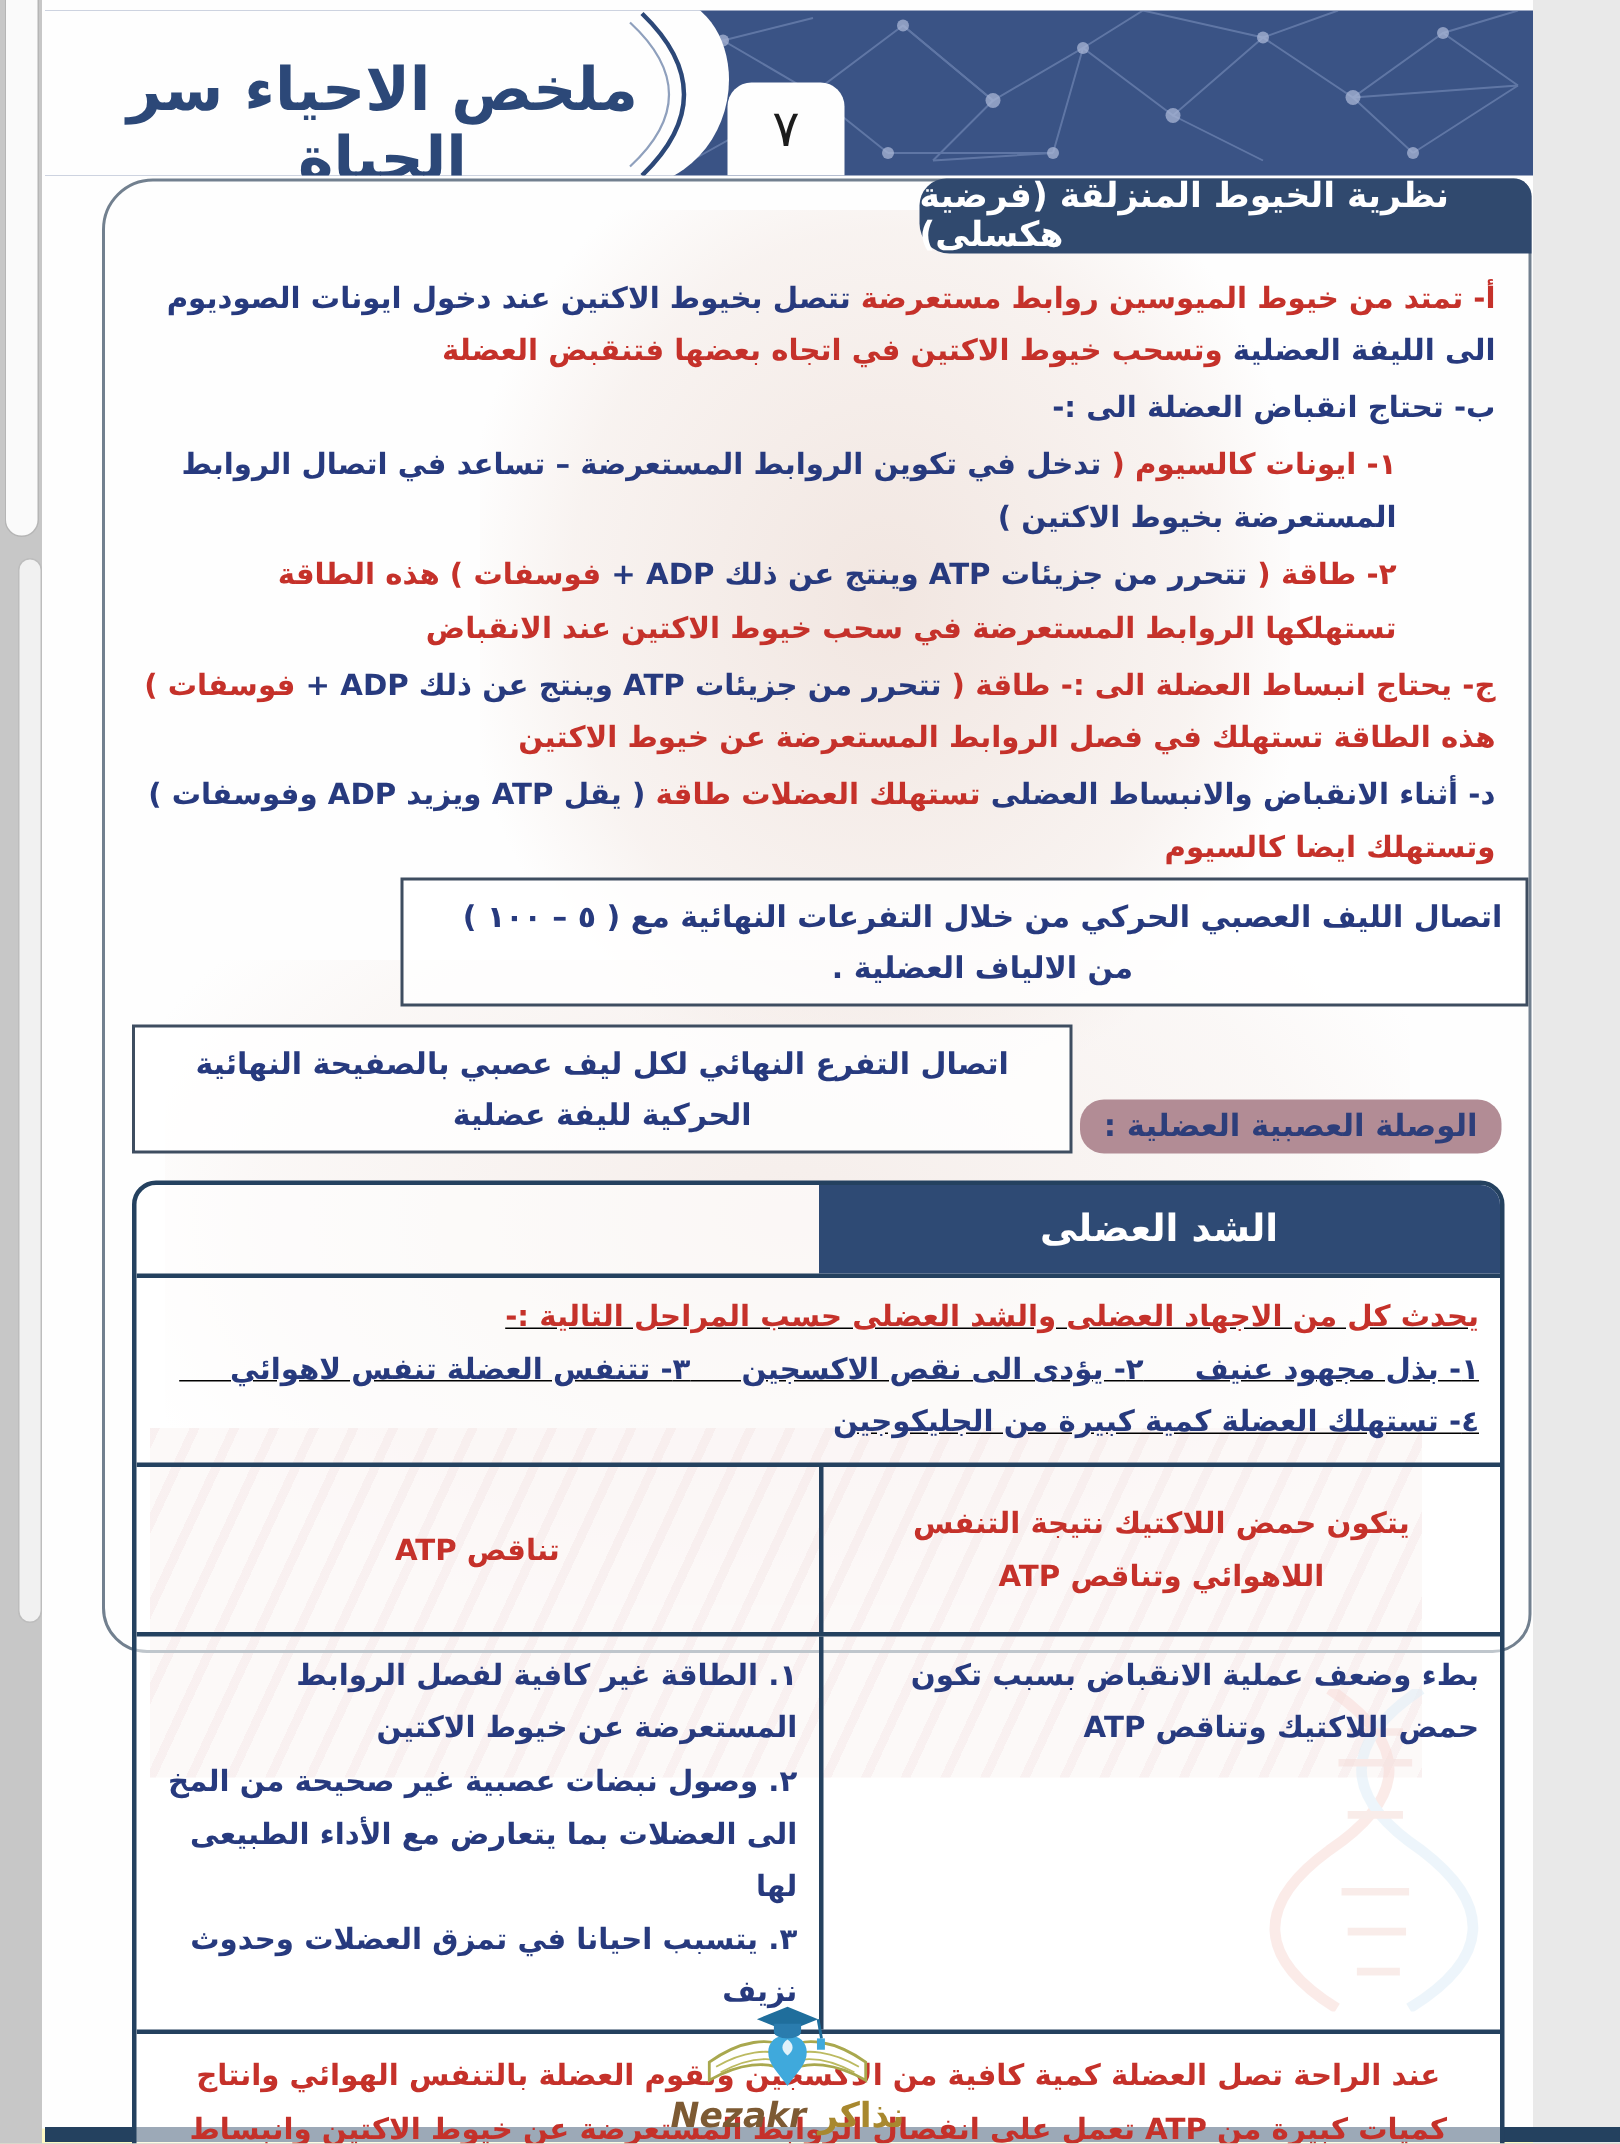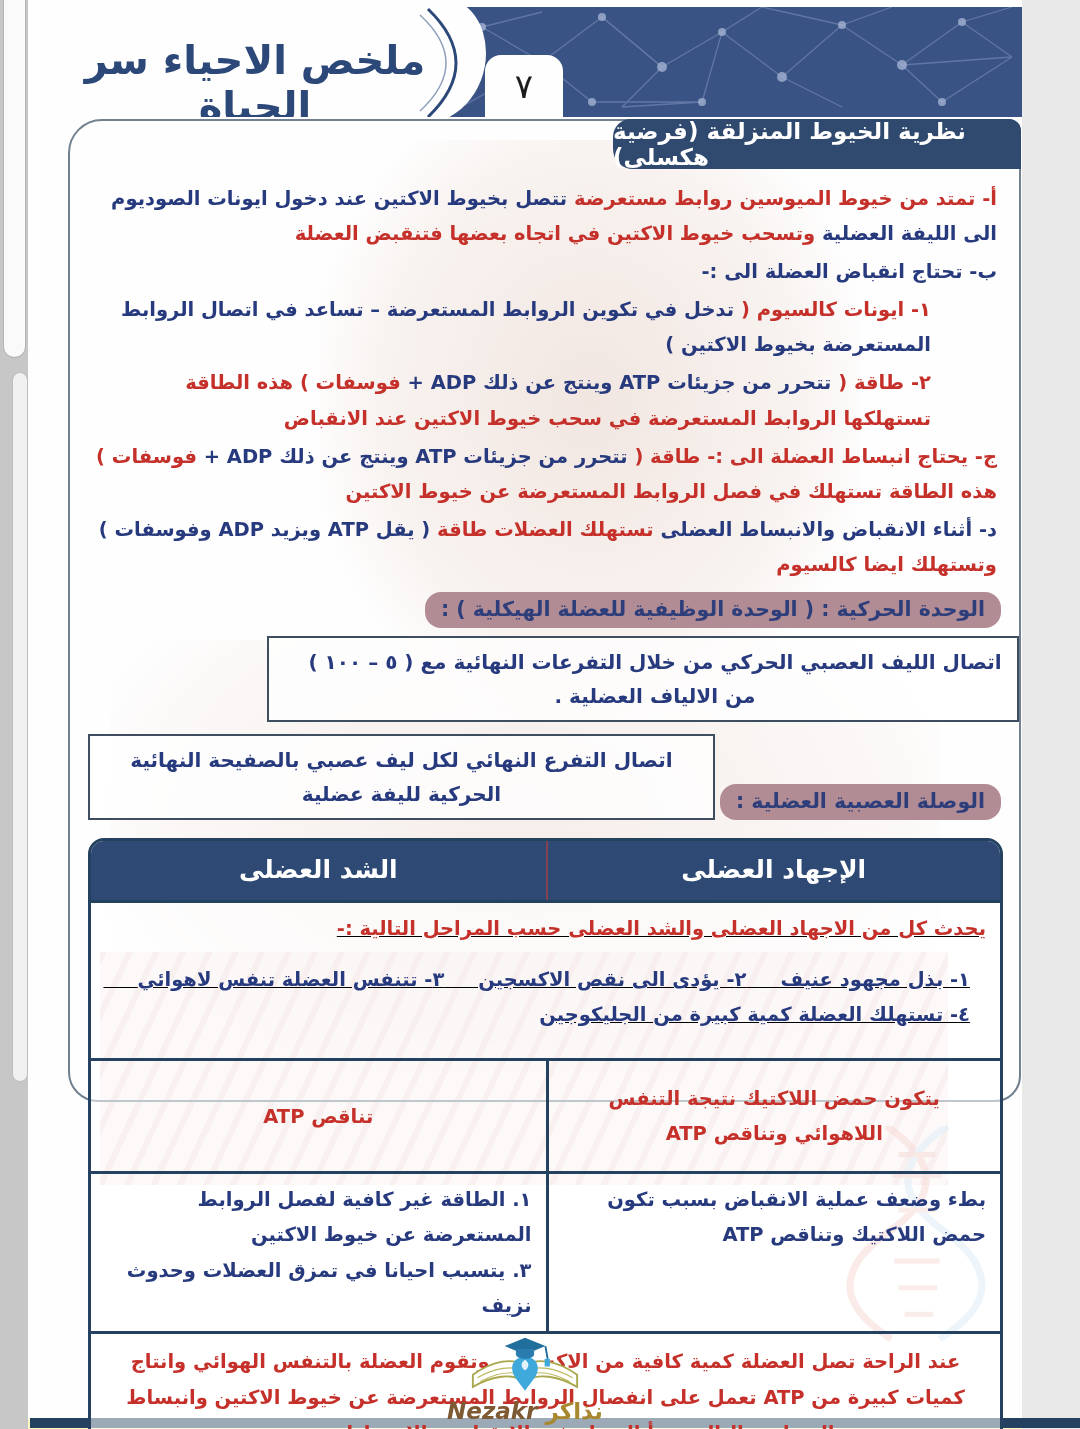--- a/index.html
+++ b/index.html
@@ -148,50 +148,47 @@
       </div>
 
       <div class="p">
         <span class="red">ج- يحتاج انبساط العضلة الى :- طاقة ( </span><span class="blue">تتحرر من جزيئات ATP وينتج عن ذلك ADP + </span><span class="red">فوسفات ) هذه الطاقة تستهلك في فصل الروابط المستعرضة عن خيوط الاكتين</span>
       </div>
 
       <div class="p">
         <span class="blue">د- أثناء الانقباض والانبساط العضلى </span><span class="red">تستهلك العضلات طاقة </span><span class="blue">( يقل ATP ويزيد ADP وفوسفات ) </span><span class="red">وتستهلك ايضا كالسيوم</span>
       </div>
 
-      <div class="row-band-a">
-        <span class="band">الوحدة الحركية : ( الوحدة الوظيفية للعضلة الهيكلية ) :</span>
-      </div>
       <div class="defbox defbox-a">اتصال الليف العصبي الحركي من خلال التفرعات النهائية مع ( ٥ – ١٠٠ ) من الالياف العضلية .</div>
 
       <div class="row-c">
         <span class="band">الوصلة العصبية العضلية :</span>
         <div class="defbox">اتصال التفرع النهائي لكل ليف عصبي بالصفيحة النهائية الحركية لليفة عضلية</div>
       </div>
 
       <div class="tbl">
         <div class="thead">
-          <div class="th th-right">الإجهاد العضلى</div>
           <div class="th">الشد العضلى</div>
         </div>
 
         <div class="rowspan">
           <div class="p red" style="margin:0">يحدث كل من الاجهاد العضلى والشد العضلى حسب المراحل التالية :-</div>
-          <div class="p blue keep-ws" style="margin:16px">١- بذل مجهود عنيف     ٢- يؤدى الى نقص الاكسجين     ٣- تتنفس العضلة تنفس لاهوائي     ٤- تستهلك العضلة كمية كبيرة من الجليكوجين</div>
+          <div class="p blue keep-ws" style="margin:0">١- بذل مجهود عنيف     ٢- يؤدى الى نقص الاكسجين     ٣- تتنفس العضلة تنفس لاهوائي     ٤- تستهلك العضلة كمية كبيرة من الجليكوجين</div>
         </div>
 
         <div class="trow">
           <div class="cell cell-right red vcenter" style="min-height:110px">يتكون حمض اللاكتيك نتيجة التنفس اللاهوائي وتناقص ATP</div>
           <div class="cell red vcenter">تناقص ATP</div>
         </div>
 
         <div class="trow">
           <div class="cell cell-right blue" style="text-align:right">بطء وضعف عملية الانقباض بسبب تكون حمض اللاكتيك وتناقص ATP</div>
           <div class="cell blue" style="text-align:right">
             <div>١. الطاقة غير كافية لفصل الروابط المستعرضة عن خيوط الاكتين</div>
+            <div>٢. وصول نبضات عصبية غير صحيحة من المخ الى العضلات بما يتعارض مع الأداء الطبيعى لها</div>
             <div>٣. يتسبب احيانا في تمزق العضلات وحدوث نزيف</div>
           </div>
         </div>
 
         <div class="tfoot">عند الراحة تصل العضلة كمية كافية من الاكسجين وتقوم العضلة بالتنفس الهوائي وانتاج كميات كبيرة من ATP تعمل على انفصال الروابط المستعرضة عن خيوط الاكتين وانبساط العضلة وبالتالى تبدأ العضلة في الانقباض والانبساط من جديد</div>
       </div>
 
     </div>
   </div>
 

